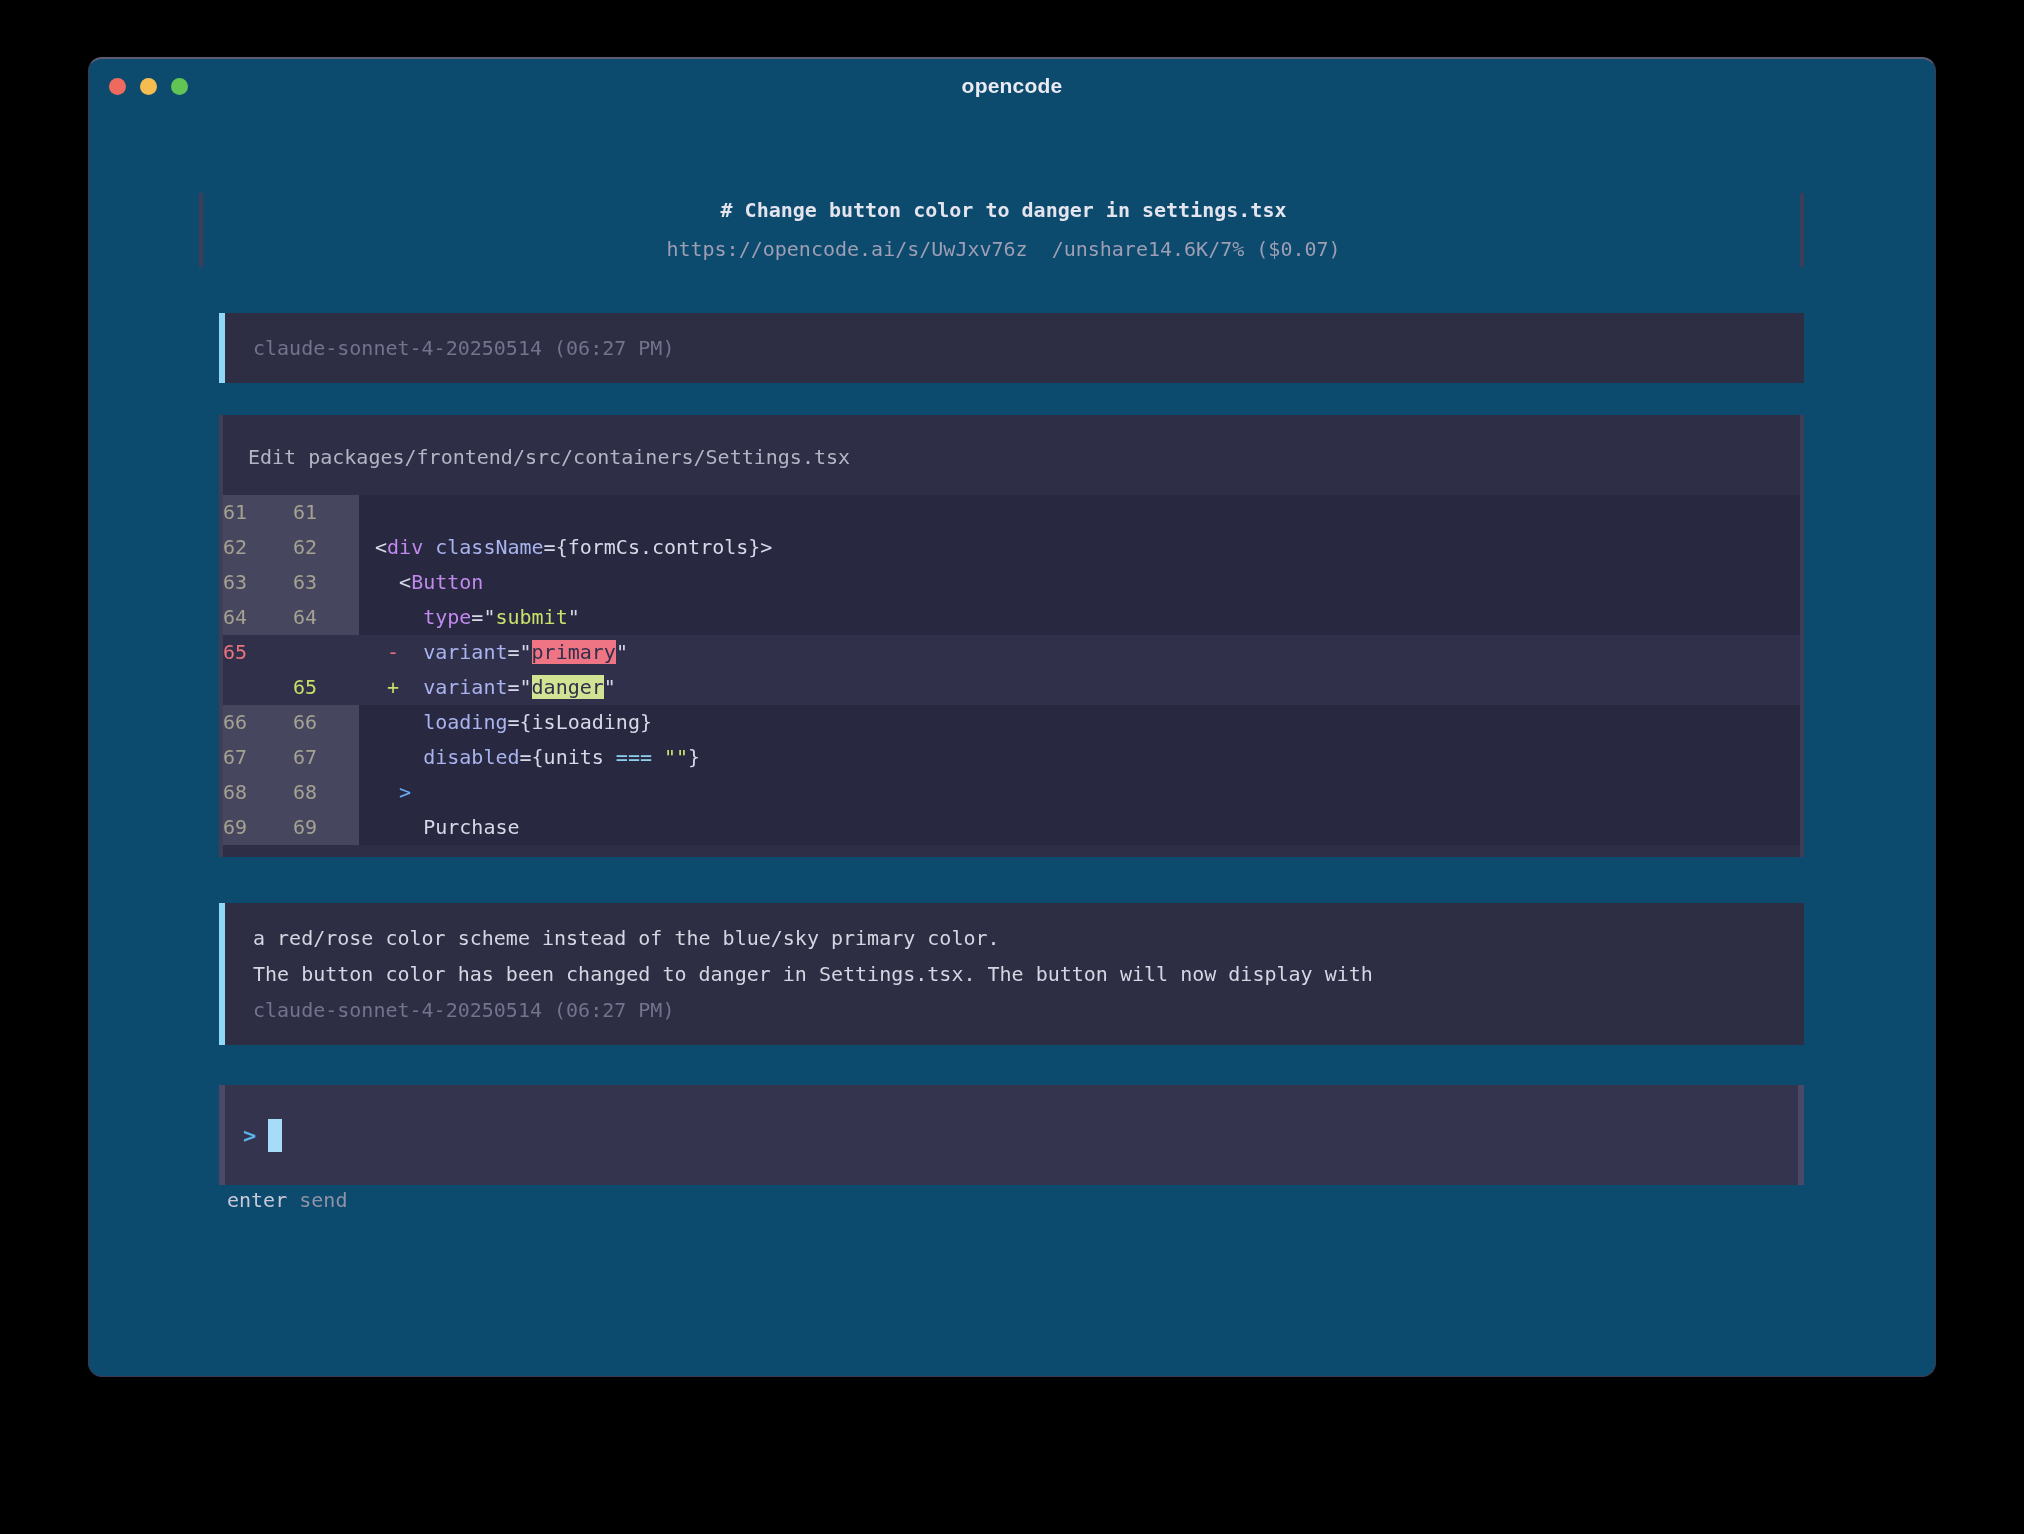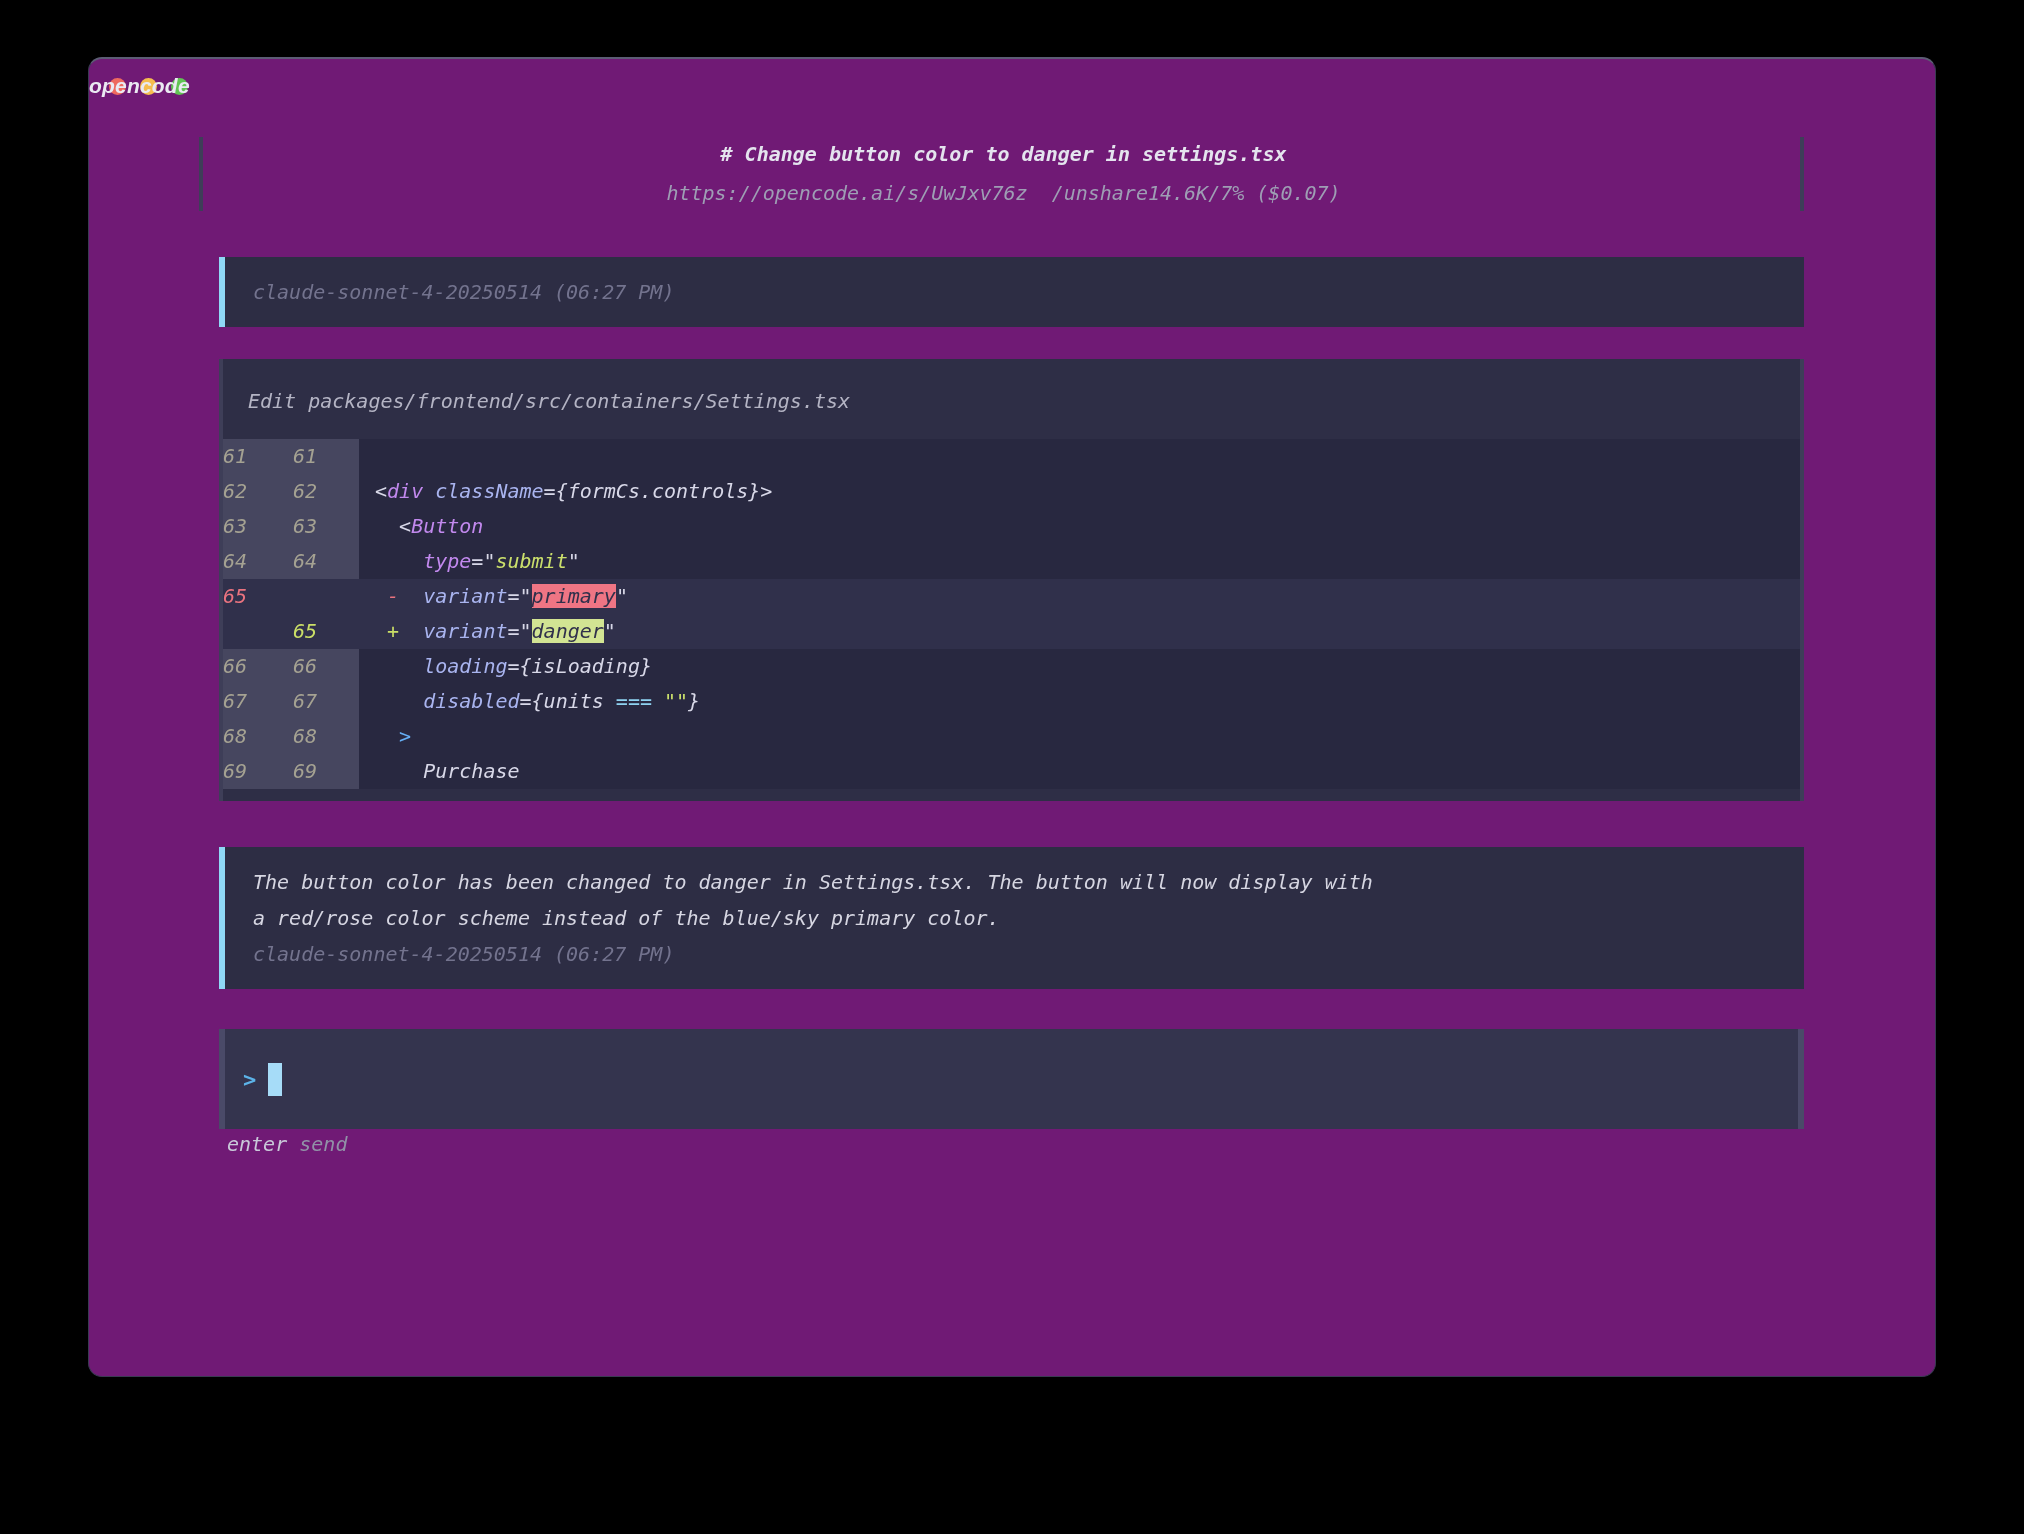--- a/index.html
+++ b/index.html
@@ -6,23 +6,23 @@
   html, body { background: #000; }
   body {
     width: 2024px; height: 1534px; overflow: hidden;
     font-family: "DejaVu Sans Mono", "Liberation Mono", monospace;
   }
   .stage { position: relative; width: 2024px; height: 1534px; background: #000; }
 
   
   .window {
     position: absolute; left: 88px; top: 57px; width: 1848px; height: 1320px;
-    background: #701a75; border-radius: 14px; overflow: hidden;
+    background: #0c4a6e; border-radius: 14px; overflow: hidden;
     border: 1px solid #3a3a52; border-top: 2px solid #5c5c74;
-    display: flex; flex-direction: row; font-style: italic;
+    display: flex; flex-direction: column;
   }
   .titlebar { position: relative; height: 56px; flex: 0 0 auto; }
   .traffic { position: absolute; left: 20px; top: 19px; display: flex; gap: 14px; }
   .light { width: 17px; height: 17px; border-radius: 50%; }
   .light.red { background: #ee6a5f; }
   .light.yellow { background: #f5bd4f; }
   .light.green { background: #61c454; }
   .window-title {
     position: absolute; left: 0; right: 0; top: 15px; text-align: center;
     font-family: "Liberation Sans", sans-serif; font-weight: bold;
@@ -179,22 +179,22 @@
             <div class="diff-row context">
               <span class="gut old">69</span>
               <span class="gut new">69</span>
               <span class="code"><span class="tok-plain">    </span><span class="tok-plain">Purchase</span></span>
             </div>
           </div>
       </div>
 
       <div class="message indent">
         <div class="msg-lines">
+            <div class="msg-line">a red/rose color scheme instead of the blue/sky primary color.</div>
             <div class="msg-line">The button color has been changed to danger in Settings.tsx. The button will now display with</div>
-            <div class="msg-line">a red/rose color scheme instead of the blue/sky primary color.</div>
           </div>
         <div class="msg-meta">claude-sonnet-4-20250514 (06:27 PM)</div>
       </div>
 
       <div class="input-box indent">
         <span class="prompt-symbol">&gt;</span>
         <span class="cursor"></span>
       </div>
 
       <div class="hint-row indent">

